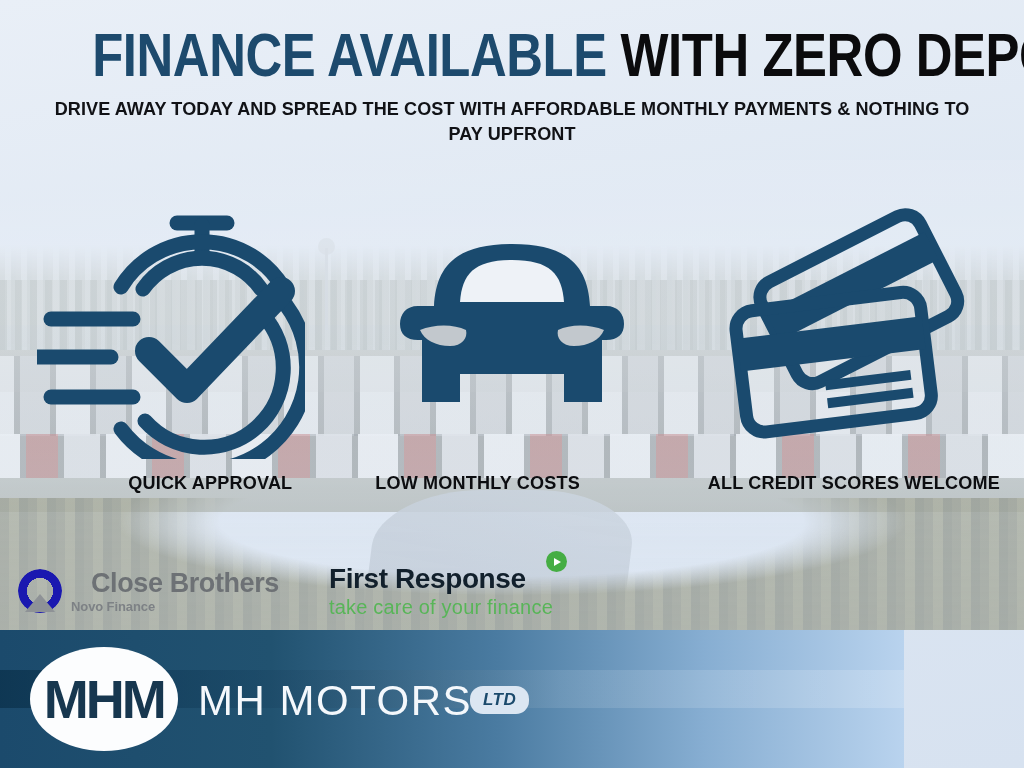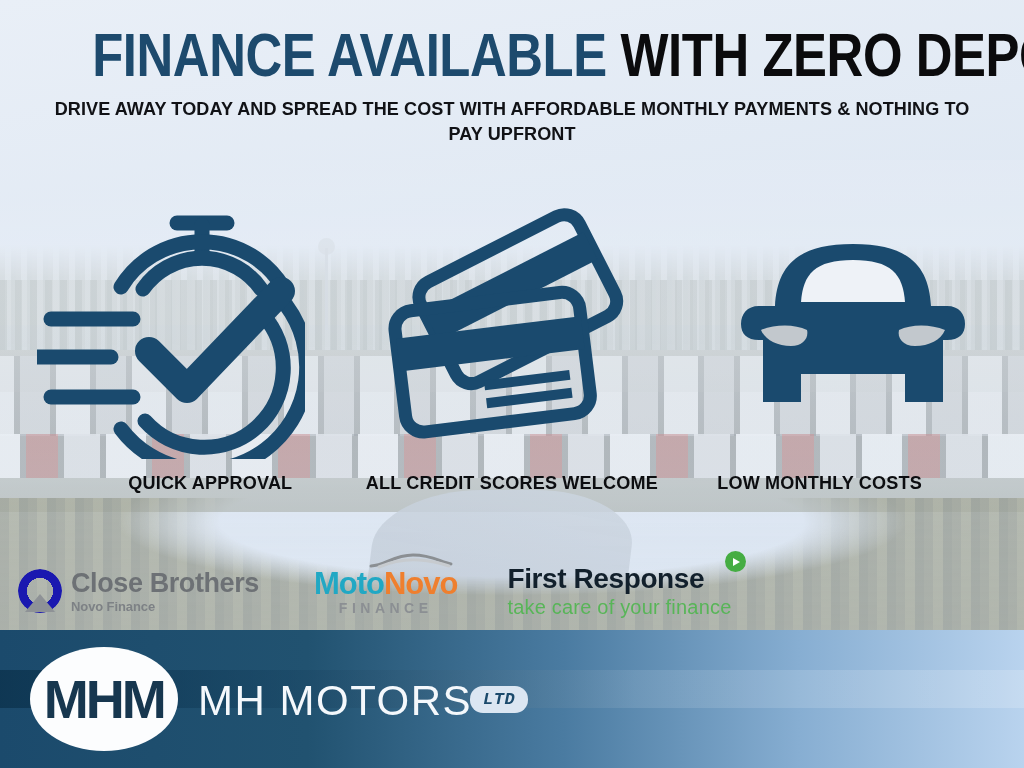--- a/index.html
+++ b/index.html
@@ -167,21 +167,21 @@
     background:#1a18b0;
   }
   .cb-peak {
     position:absolute; left:7px; bottom:1px;
     width:0; height:0;
     border-left:15px solid transparent;
     border-right:15px solid transparent;
     border-bottom:18px solid #8e9296;
   }
   .cb-text { margin-left:9px; line-height:1; }
-  .cb-name { font-size:27px; font-weight:700; color:#6d7175; letter-spacing:-.4px; }
+  .cb-name { font-size:27px; font-weight:700; color:#6d7175; letter-spacing:-.4px;margin-left:20px; }
   .cb-sub  { font-size:13px; font-weight:700; color:#7d8185; margin-top:3px; letter-spacing:-.1px; }
 
   .mn-wrap { position:relative; text-align:center; line-height:1; }
   .mn-car {
     position:absolute; right:4px; top:-15px; width:84px; height:16px;
   }
   .mn-name { font-size:31px; font-weight:700; letter-spacing:-1px; }
   .mn-moto { color:#21a8c4; }
   .mn-novo { color:#ef7f2e; }
   .mn-sub  { font-size:14px; font-weight:700; color:#8b8f93; letter-spacing:4.5px; margin-top:2px; }
@@ -196,21 +196,21 @@
   .fr-dot span {
     width:0;height:0;border-left:7px solid #fff;
     border-top:4.5px solid transparent; border-bottom:4.5px solid transparent;
     margin-left:2px;
   }
   .fr-name { font-size:28px; font-weight:700; color:#12202c; letter-spacing:-.4px; }
   .fr-sub  { font-size:20px; color:#58b558; margin-top:4px; letter-spacing:.2px; }
 
   
   .footer {
-    position:absolute; left:0; top:630px; width:1024px; height:138px;
+    position:absolute; left:0; top:630px; width:904px; height:138px;
     background:linear-gradient(90deg,#1b4a6c 0%,#215270 30%,#4a7ba1 55%,#87aed2 78%,#b9d3ee 100%);
   }
   .footer-band {
     position:absolute; left:0; top:40px; width:100%; height:38px;
     background:linear-gradient(90deg,rgba(10,48,74,.72) 0%,rgba(22,66,96,.45) 28%,rgba(255,255,255,.10) 62%,rgba(255,255,255,.18) 100%);
   }
   .mhm-logo {
     position:absolute; left:30px; top:17px;
     width:148px; height:104px; border-radius:50%;
     background:#fcfdfe;
@@ -224,21 +224,20 @@
     position:absolute; left:198px; top:47px;
     font-size:42px; font-weight:400; color:#f4f8fc;
     letter-spacing:1.5px;
   }
   .ltd-badge {
     position:absolute; left:470px; top:56px;
     background:#dbe6f2; color:#1b4a6c;
     font-size:17px; font-weight:700; letter-spacing:.5px;
     padding:4px 13px; border-radius:13px;
     font-style:italic;
-    font-family:Liberation Mono, monospace;
   }
   .years {
     position:absolute; right:48px; top:54px;
     display:flex; align-items:center;
   }
   .years-num {
     font-size:29px; font-weight:700; color:#ffffff;
     letter-spacing:-3px; margin-right:8px;
     text-shadow:0 0 2px rgba(27,74,108,.5);
   }
@@ -289,79 +288,67 @@
             <line x1="14" y1="110" x2="96" y2="110"></line>
             <line x1="0" y1="148" x2="74" y2="148"></line>
             <line x1="14" y1="188" x2="96" y2="188"></line>
           </g>
           <path d="M112 142 L150 180 L244 82" fill="none" stroke="#1a4a6e" stroke-width="28" stroke-linecap="round" stroke-linejoin="round"></path>
         </svg>
       </div>
       <div class="cap">QUICK APPROVAL</div>
     </div>
 
+    <div class="feature f3">
+      <div class="art">
+        <svg width="228" height="200" viewBox="0 0 228 200">
+          <path d="M36 72 C38 34 56 10 114 10 C172 10 190 34 192 72
+                   L208 72 C220 72 226 80 226 90 C226 100 220 106 208 106
+                   L204 106 L204 168 L166 168 L166 140 L62 140 L62 168 L24 168
+                   L24 106 L20 106 C8 106 2 100 2 90 C2 80 8 72 20 72 Z" fill="#1a4a6e"></path>
+          <path d="M62 68 C64 40 76 26 114 26 C152 26 164 40 166 68 Z" fill="#eef2f7"></path>
+          <path d="M22 96 C36 90 56 90 68 96 C70 104 64 112 52 112 C38 112 26 106 22 96 Z" fill="#c2c8cd"></path>
+          <path d="M206 96 C192 90 172 90 160 96 C158 104 164 112 176 112 C190 112 202 106 206 96 Z" fill="#c2c8cd"></path>
+        </svg>
+      </div>
+      <div class="cap">LOW MONTHLY COSTS</div>
+    </div>
+
     <div class="feature f2">
       <div class="art">
         <svg width="250" height="258" viewBox="0 0 250 258">
           <g transform="rotate(-27 130 108)">
             <rect x="48" y="40" width="178" height="112" rx="17" fill="none" stroke="#1a4a6e" stroke-width="13"></rect>
             <rect x="48" y="66" width="178" height="31" fill="#1a4a6e"></rect>
           </g>
           <g transform="rotate(-7 108 168)">
             <rect x="14" y="96" width="186" height="122" rx="18" fill="#ffffff" fill-opacity="0" stroke="#1a4a6e" stroke-width="13"></rect>
             <rect x="14" y="122" width="186" height="33" fill="#1a4a6e"></rect>
             <rect x="96" y="174" width="86" height="10" fill="#1a4a6e"></rect>
             <rect x="96" y="192" width="86" height="10" fill="#1a4a6e"></rect>
           </g>
         </svg>
       </div>
       <div class="cap">ALL CREDIT SCORES WELCOME</div>
     </div>
-
-    <div class="feature f3">
-      <div class="art">
-        <svg width="228" height="200" viewBox="0 0 228 200">
-          <path d="M36 72 C38 34 56 10 114 10 C172 10 190 34 192 72
-                   L208 72 C220 72 226 80 226 90 C226 100 220 106 208 106
-                   L204 106 L204 168 L166 168 L166 140 L62 140 L62 168 L24 168
-                   L24 106 L20 106 C8 106 2 100 2 90 C2 80 8 72 20 72 Z" fill="#1a4a6e"></path>
-          <path d="M62 68 C64 40 76 26 114 26 C152 26 164 40 166 68 Z" fill="#eef2f7"></path>
-          <path d="M22 96 C36 90 56 90 68 96 C70 104 64 112 52 112 C38 112 26 106 22 96 Z" fill="#c2c8cd"></path>
-          <path d="M206 96 C192 90 172 90 160 96 C158 104 164 112 176 112 C190 112 202 106 206 96 Z" fill="#c2c8cd"></path>
-        </svg>
-      </div>
-      <div class="cap">LOW MONTHLY COSTS</div>
-    </div>
   </div>
 
   <div class="lenders">
 
     <div class="lender close">
       <div class="cb-mark">
         <div class="cb-ring"></div>
         <div class="cb-peak"></div>
       </div>
       <div class="cb-text">
         <div class="cb-name">Close Brothers</div>
         <div class="cb-sub">Novo Finance</div>
       </div>
     </div>
 
-    <div class="lender motonovo">
-      <div class="mn-wrap">
-        <svg class="mn-car" viewBox="0 0 84 16">
-          <path d="M2 13 C16 13 24 2 44 2 C62 2 70 8 82 11" fill="none" stroke="#8b8f93" stroke-width="3" stroke-linecap="round"></path>
-          <path d="M10 14 C22 9 34 6 50 7 C64 8 74 11 80 13" fill="none" stroke="#c7cbcf" stroke-width="3" stroke-linecap="round"></path>
-        </svg>
-        <div class="mn-name">
-          <span class="mn-moto">Moto</span><span class="mn-novo">Novo</span>
-        </div>
-        <div class="mn-sub">FINANCE</div>
-      </div>
-    </div>
 
     <div class="lender firstresp">
       <div class="fr-wrap">
         <div class="fr-dot">
             <span></span>
           </div>
         <div class="fr-name">First Response</div>
         <div class="fr-sub">take care of your finance</div>
       </div>
     </div>

